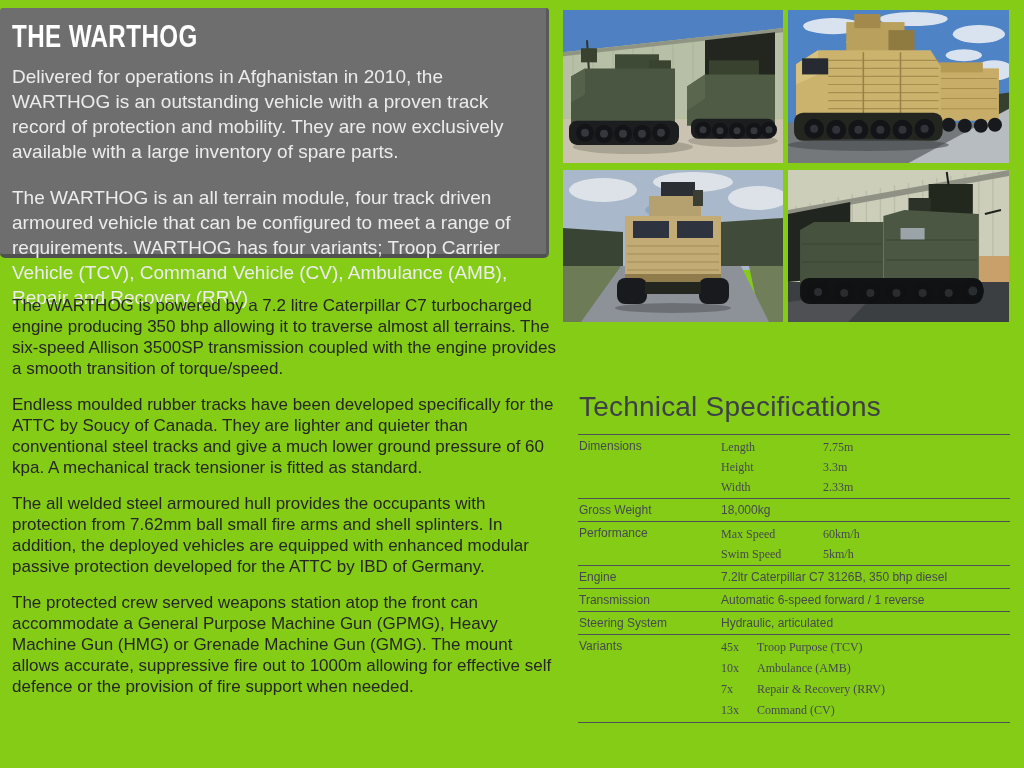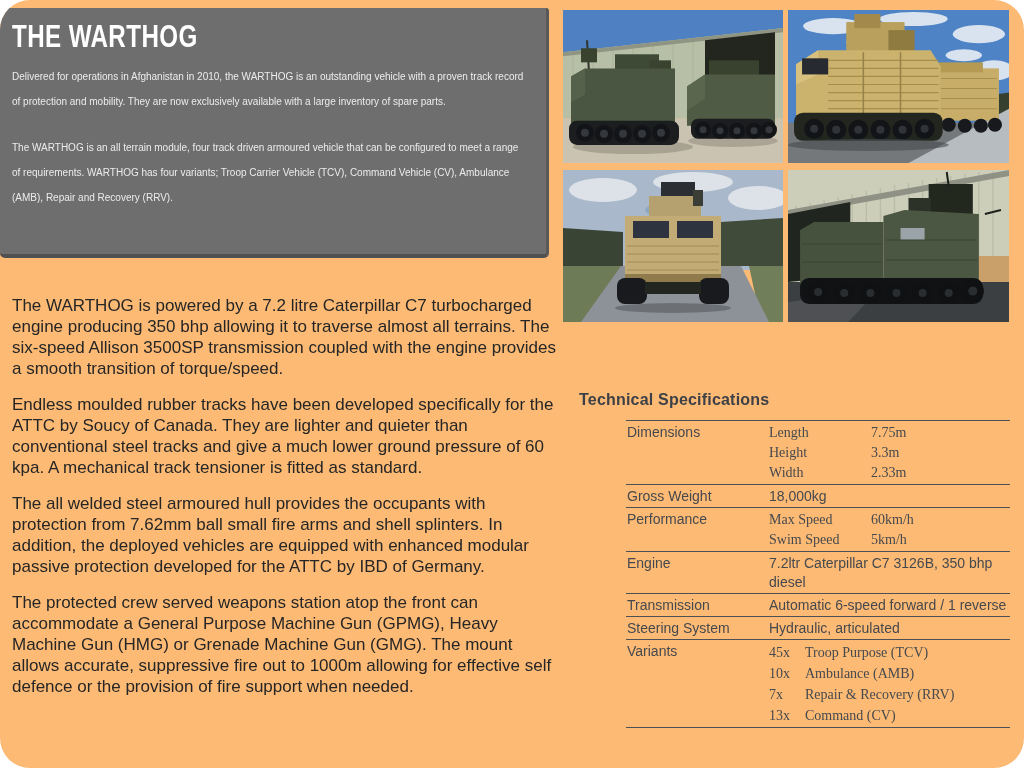--- a/index.html
+++ b/index.html
@@ -1,42 +1,42 @@
 <!DOCTYPE html>
 <html><head>
 <meta charset="utf-8">
 <style>
   html,body{margin:0;padding:0;background:#fff;}
-  .page{position:relative;width:1024px;height:768px;background:#fdba74;overflow:hidden;
-        font-family:"Liberation Sans",sans-serif;border-radius:30px;}
+  .page{position:relative;width:1024px;height:768px;background:#84cc16;overflow:hidden;
+        font-family:"Liberation Sans",sans-serif;}
 
   
   .hero{position:absolute;left:0;top:8px;width:549px;height:250px;box-sizing:border-box;
         background:#6e6e6e;border-right:3px solid #585858;border-bottom:4px solid #505050;
         border-radius:3px 3px 5px 5px;padding:10px 18px 0 12px;color:#ececec;}
   .hero h1{margin:2px 0 10px 0;font-size:31px;line-height:34px;font-weight:bold;color:#ffffff;
         letter-spacing:.5px;white-space:nowrap;transform:scaleX(.78);transform-origin:left center;}
-  .hero p{margin:0 0 21px 0;font-size:10px;line-height:25px;}
+  .hero p{margin:0 0 21px 0;font-size:19px;line-height:25px;}
 
   
   .body-text{position:absolute;left:12px;top:295px;width:548px;color:#262626;
         font-size:17px;line-height:21px;}
   .body-text p{margin:0 0 15px 0;}
   .body-text p:nth-of-type(2){}
 
   
   .photo-grid{position:absolute;left:563px;top:10px;display:grid;
         grid-template-columns:220px 221px;grid-template-rows:153px 152px;gap:7px 5px;}
   .photo-grid figure{margin:0;overflow:hidden;}
   .photo-grid svg{display:block;width:100%;height:100%;}
 
   
   .specs{position:absolute;left:578px;top:391px;width:432px;color:#45494e;}
-  .specs h2{margin:0 0 11px 1px;font-size:16px;font-weight:700;color:#3d4147;letter-spacing:.2px;}
-  .spec-table{border-bottom:1.5px solid #4d5156;font-size:14px;margin-left:48px;}
+  .specs h2{margin:0 0 11px 1px;font-size:28px;font-weight:400;color:#3d4147;letter-spacing:.2px;}
+  .spec-table{border-bottom:1.5px solid #4d5156;font-size:12px;}
   .spec-row{display:grid;grid-template-columns:142px 1fr;border-top:1.5px solid #4d5156;
         padding:2px 0 1px 1px;}
   .spec-row .label{line-height:19px;}
   .spec-row .value{line-height:19px;}
   .pair{display:grid;grid-template-columns:102px 1fr;line-height:20px;font-family:Liberation Serif, serif;}
   .row-counts .pair{grid-template-columns:36px 1fr;line-height:21px;}
 </style>
 </head>
 <body>
 

